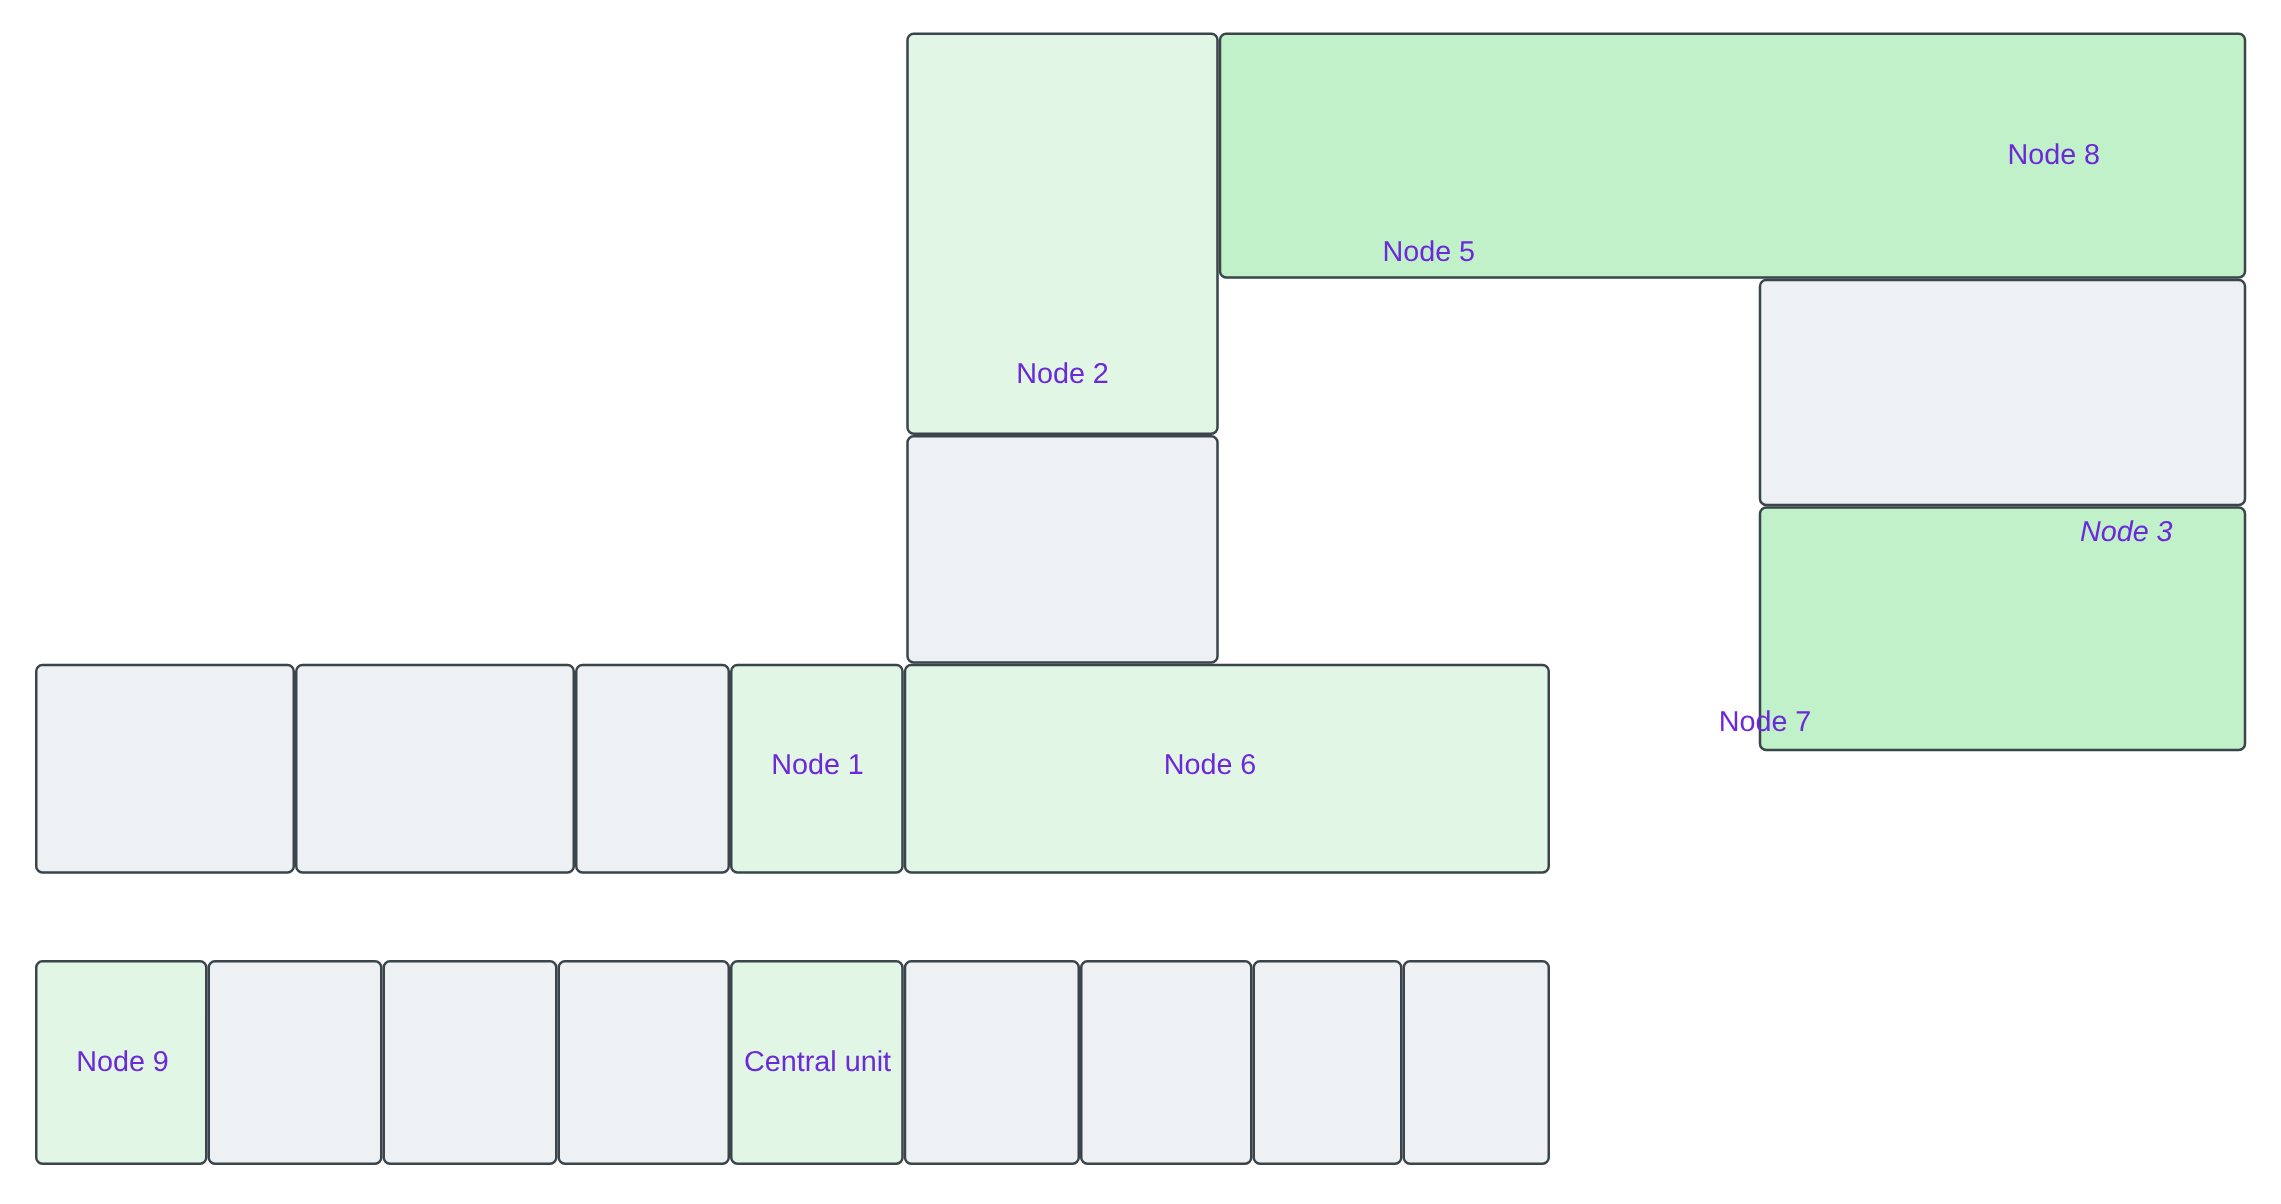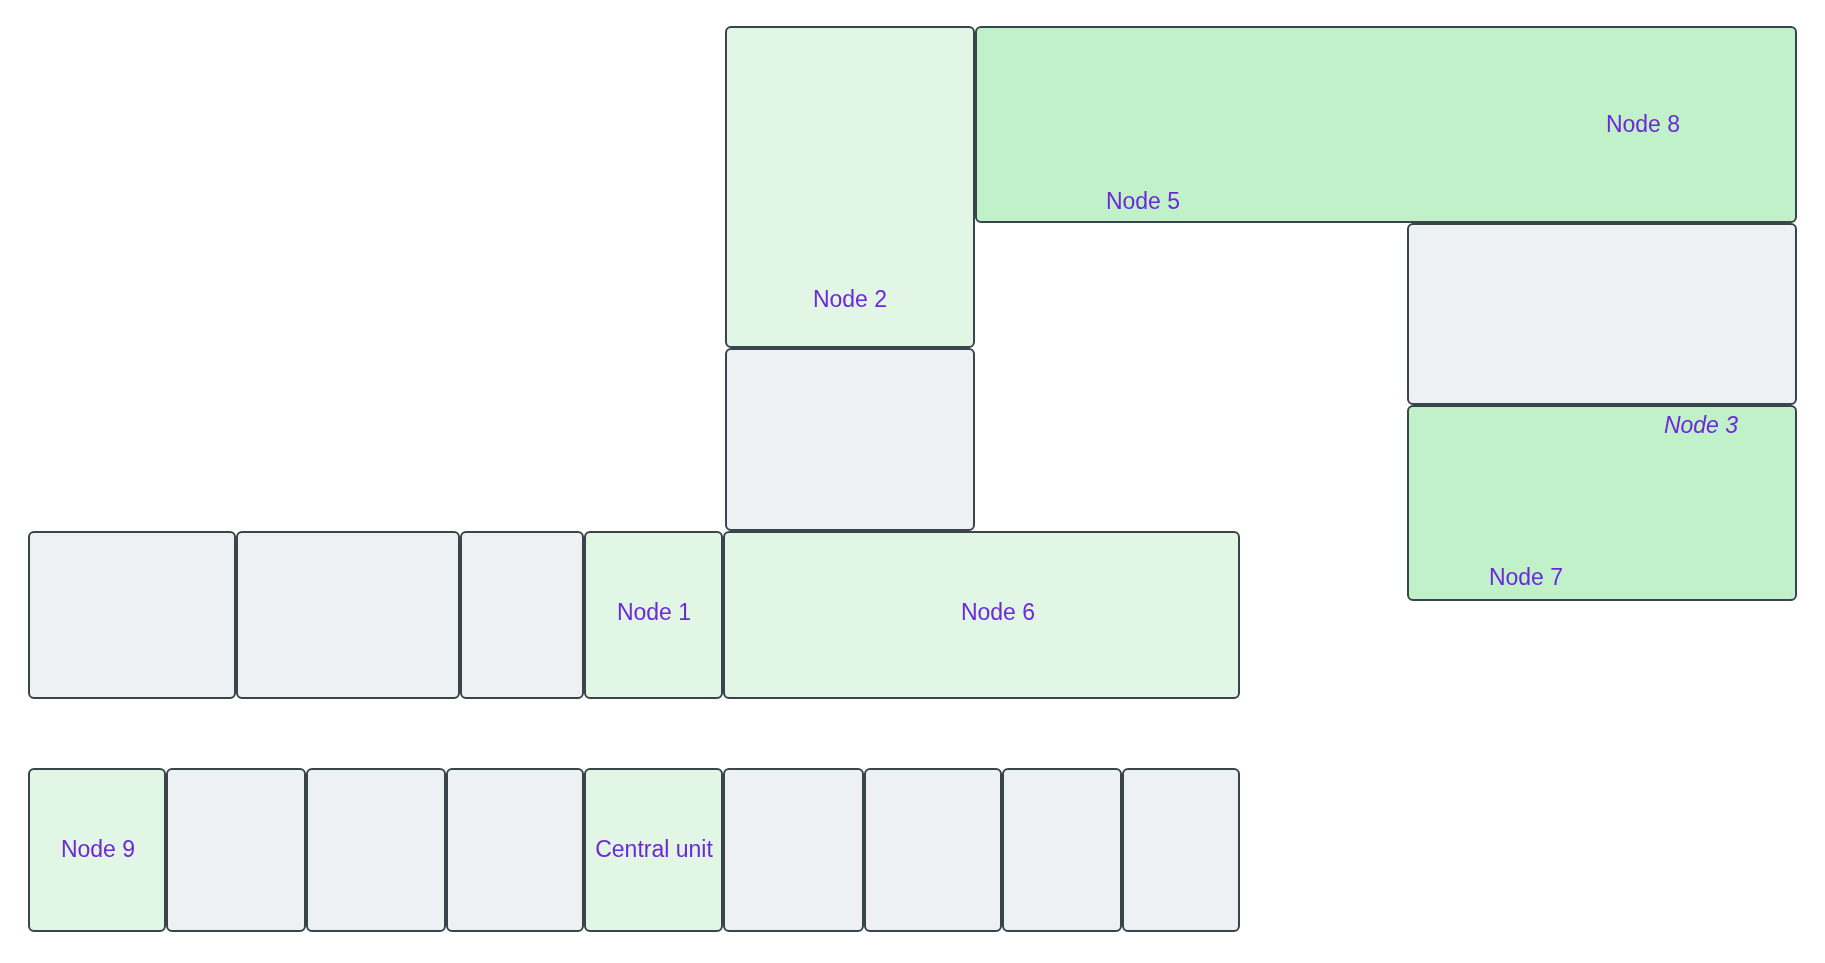--- a/index.html
+++ b/index.html
@@ -54,18 +54,18 @@
     <div class="node-rect fill-gray" style="left: 446px; top: 768px; width: 138px; height: 164px;"></div>
     <div class="node-rect fill-light" style="left: 584px; top: 768px; width: 139px; height: 164px;"></div>
     <div class="node-rect fill-gray" style="left: 723px; top: 768px; width: 141px; height: 164px;"></div>
     <div class="node-rect fill-gray" style="left: 864px; top: 768px; width: 138px; height: 164px;"></div>
     <div class="node-rect fill-gray" style="left: 1002px; top: 768px; width: 120px; height: 164px;"></div>
     <div class="node-rect fill-gray" style="left: 1122px; top: 768px; width: 118px; height: 164px;"></div>
     <div class="node-label" style="left: 850px; top: 299px;">Node 2</div>
     <div class="node-label" style="left: 1643px; top: 124px;">Node 8</div>
     <div class="node-label" style="left: 1143px; top: 201px;">Node 5</div>
     <div class="node-label" style="left: 1701px; top: 425px; font-style: italic;">Node 3</div>
-    <div class="node-label" style="left: 1526px; top: 577px;">Node 7</div>
+    <div class="node-label" style="left: 1412px; top: 577px;">Node 7</div>
     <div class="node-label" style="left: 654px; top: 612px; text-align: right;">Node 1</div>
-    <div class="node-label" style="left: 998px; top: 612px;">Node 6</div>
+    <div class="node-label" style="left: 968px; top: 612px;">Node 6</div>
     <div class="node-label" style="left: 98px; top: 849px;">Node 9</div>
     <div class="node-label" style="left: 654px; top: 849px;">Central unit</div>
   </div>
 
 </body></html>

